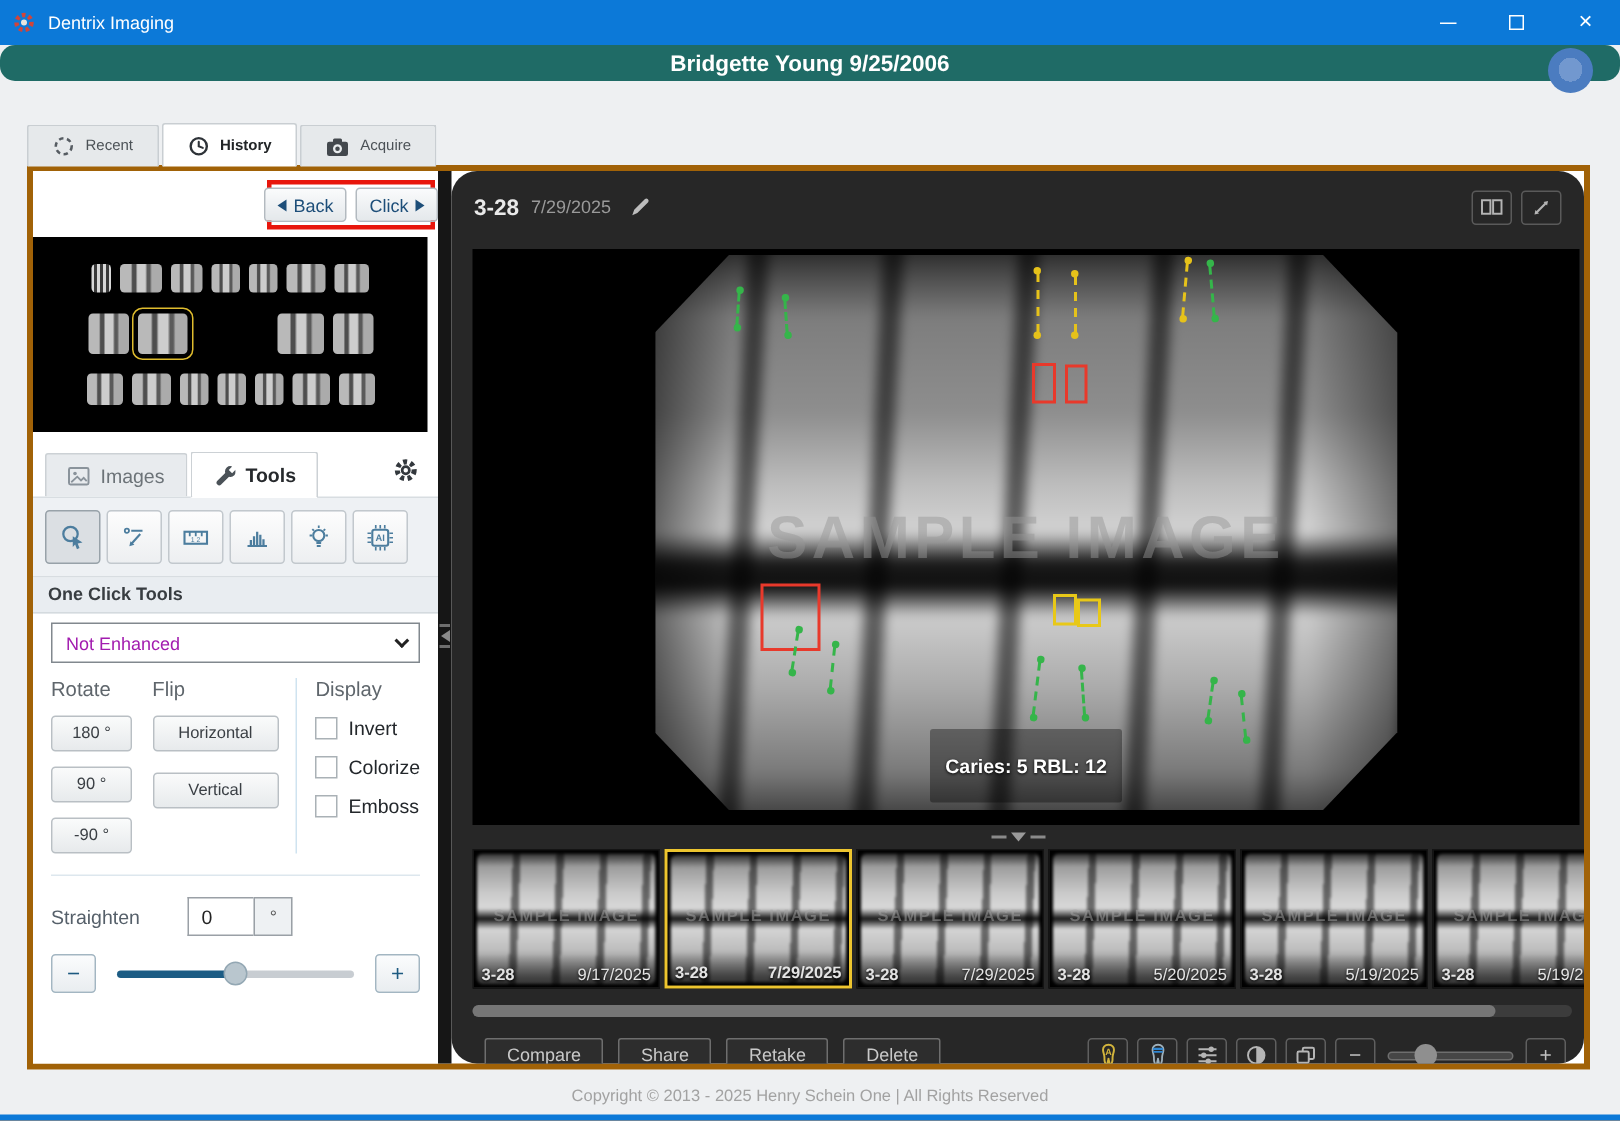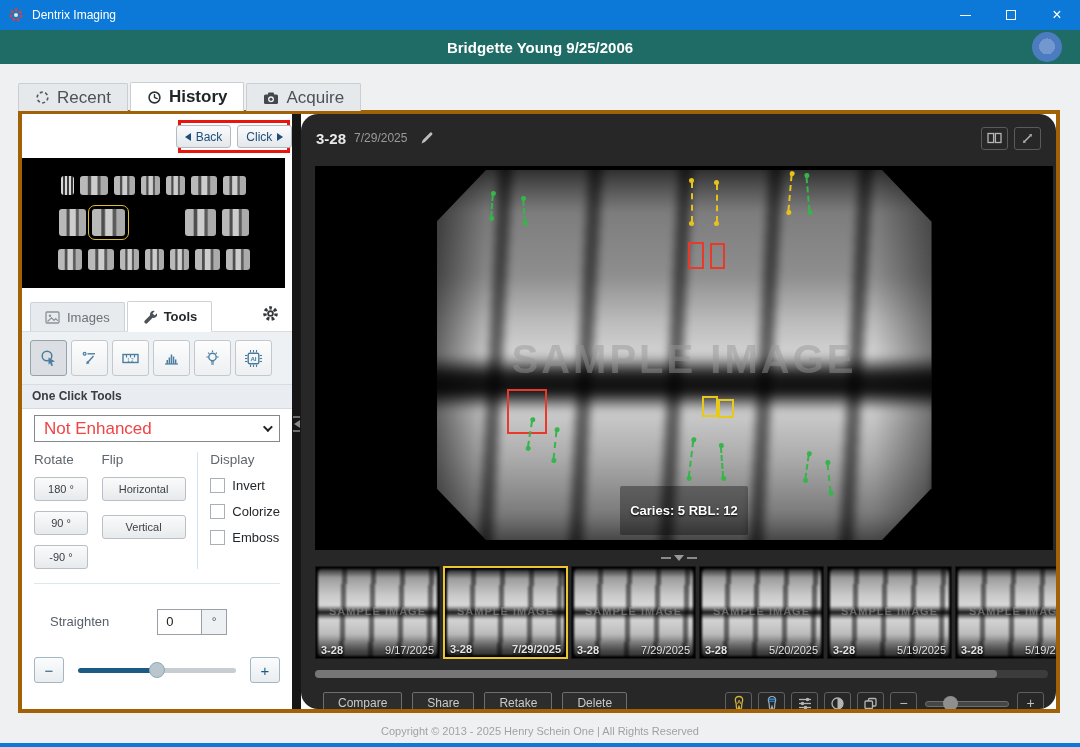--- a/index.html
+++ b/index.html
@@ -16,31 +16,31 @@
     display:flex; align-items:center; color:#fff; }
   .tb-logo { margin-left:8px; width:16px; height:16px; }
   .tb-title { font-size:12px; margin-left:8px; }
   .tb-controls { margin-left:auto; display:flex; height:100%; }
   .tb-btn { width:46px; height:100%; display:flex; align-items:center; justify-content:center; cursor:default; }
   .min-glyph { width:11px; height:1px; background:#fff; display:block; }
   .max-glyph { width:10px; height:10px; border:1px solid #fff; display:block; }
   .close-glyph { font-size:16px; line-height:1; color:#fff; }
 
   
-  .patient-header { position:absolute; top:30px; left:0; right:0; height:34px; background:#1f6b66;
-    display:flex; align-items:center; justify-content:center; }
+  .patient-header { position:absolute; top:30px; left:0; right:0; height:24px; background:#1f6b66;
+    display:flex; align-items:center; justify-content:center;border-radius:10px; }
   .ph-name { color:#fff; font-size:15px; font-weight:bold; }
   .avatar { position:absolute; right:18px; top:2px; width:30px; height:30px; border-radius:50%;
     background:radial-gradient(circle at 50% 48%, #7298cf 0 8px, #4b7cc0 8px); }
 
   
   .workspace { position:absolute; top:64px; left:0; right:0; bottom:4px; background:#eef0f2; }
   .tabbar { position:absolute; top:18px; left:18px; display:flex; align-items:flex-end; height:29px; z-index:3; }
   .tab { display:flex; align-items:center; gap:7px; padding:0 16px; height:28px;
-    background:#e6e9eb; border:1px solid #c9ced2; border-bottom:none; font-size:17px; color:#4c5257;
+    background:#e6e9eb; border:1px solid #c9ced2; border-bottom:none; font-size:10px; color:#4c5257;
     border-radius:2px 2px 0 0; margin-right:2px; cursor:default; }
   .tab.active { background:#fff; font-weight:bold; color:#222527; height:29px; }
 
   .content-panel { position:absolute; top:46px; left:18px; width:1042px; height:603px;
     background:#fff; border:4px solid #a16207; }
 
   
   .left-col { position:absolute; left:0; top:0; width:270px; height:100%; background:#fff; }
   .nav-row { height:44px; position:relative; }
   .red-annotation { position:absolute; right:2px; top:6px; width:112px; height:33px;
@@ -73,39 +73,39 @@
   .tool-btn { width:37px; height:36px; background:linear-gradient(#fdfdfd,#edeff1); border:1px solid #c2c8cd;
     border-radius:3px; display:flex; align-items:center; justify-content:center; cursor:default; }
   .tool-btn.selected { background:#dbdfe3; border-color:#98a2a9; }
 
   .oct-header { height:24px; background:#e9edf1; border-bottom:1px solid #d4dade;
     font-size:12px; font-weight:bold; color:#383d41; line-height:23px; padding-left:10px; }
 
   .tools-body { padding:6px 12px 0 12px; }
   .field-label { font-size:13px; color:#56606a; margin:8px 0 6px 0; }
   .enh-select { height:27px; border:1px solid #81888e; background:#fff; display:flex; align-items:center;
-    justify-content:space-between; padding:0 9px; font-size:17px; color:#ef4444; cursor:default; }
+    justify-content:space-between; padding:0 9px; font-size:12px; color:#a21caf; cursor:default; }
   .chev { width:7px; height:7px; border-right:2px solid #222; border-bottom:2px solid #222;
     transform:rotate(45deg) translateY(-2px); }
 
   .rfd { display:flex; margin-top:10px; padding-bottom:14px; border-bottom:1px solid #dde7ee; }
   .col-label { font-size:13.5px; color:#5f666c; display:block; }
   .col-rotate { width:72px; }
   .col-flip { width:102px; }
   .col-display { flex:1; border-left:1px solid #cfe3f0; padding-left:12px; }
   .sm-btn { display:block; width:54px; height:24px; margin-top:10px; background:linear-gradient(#fafbfb,#e7eaec);
     border:1px solid #b9bfc4; border-radius:3px; font-size:11px; color:#3a3f44; cursor:default;
     font-family:"Liberation Sans",sans-serif; }
   .flip-btn { width:84px; }
   .cb-row { display:flex; align-items:center; gap:7px; margin-top:11px; }
   .cb { width:15px; height:15px; border:1px solid #aab1b6; background:#fff; display:inline-block; }
   .cb-label { font-size:13px; color:#23272b; }
 
   .straighten-row { display:flex; align-items:center; margin-top:14px; }
-  .straighten-row .field-label { margin:16px; }
+  .straighten-row .field-label { margin:0; }
   .deg-group { display:flex; margin-left:32px; }
   .deg-input { width:44px; height:26px; border:1px solid #9aa0a6; border-right:none; font-size:13px;
     padding:0 8px; color:#222; font-family:"Liberation Sans",sans-serif; }
   .deg-suffix { width:26px; height:26px; border:1px solid #9aa0a6; background:#eef1f3; font-size:12px;
     color:#555; display:flex; align-items:center; justify-content:center; }
   .slider-row { display:flex; align-items:center; gap:10px; margin-top:12px; }
   .pm-btn { width:30px; height:26px; background:linear-gradient(#fbfcfd,#e9edf0); border:1px solid #a3b6c2;
     border-radius:3px; color:#1d5a80; font-size:15px; line-height:1; cursor:default; font-family:"Liberation Sans",sans-serif; }
   .hslider { flex:1; position:relative; height:26px; }
   .hslider .track { position:absolute; top:11px; left:4px; right:4px; height:5px; border-radius:3px;

